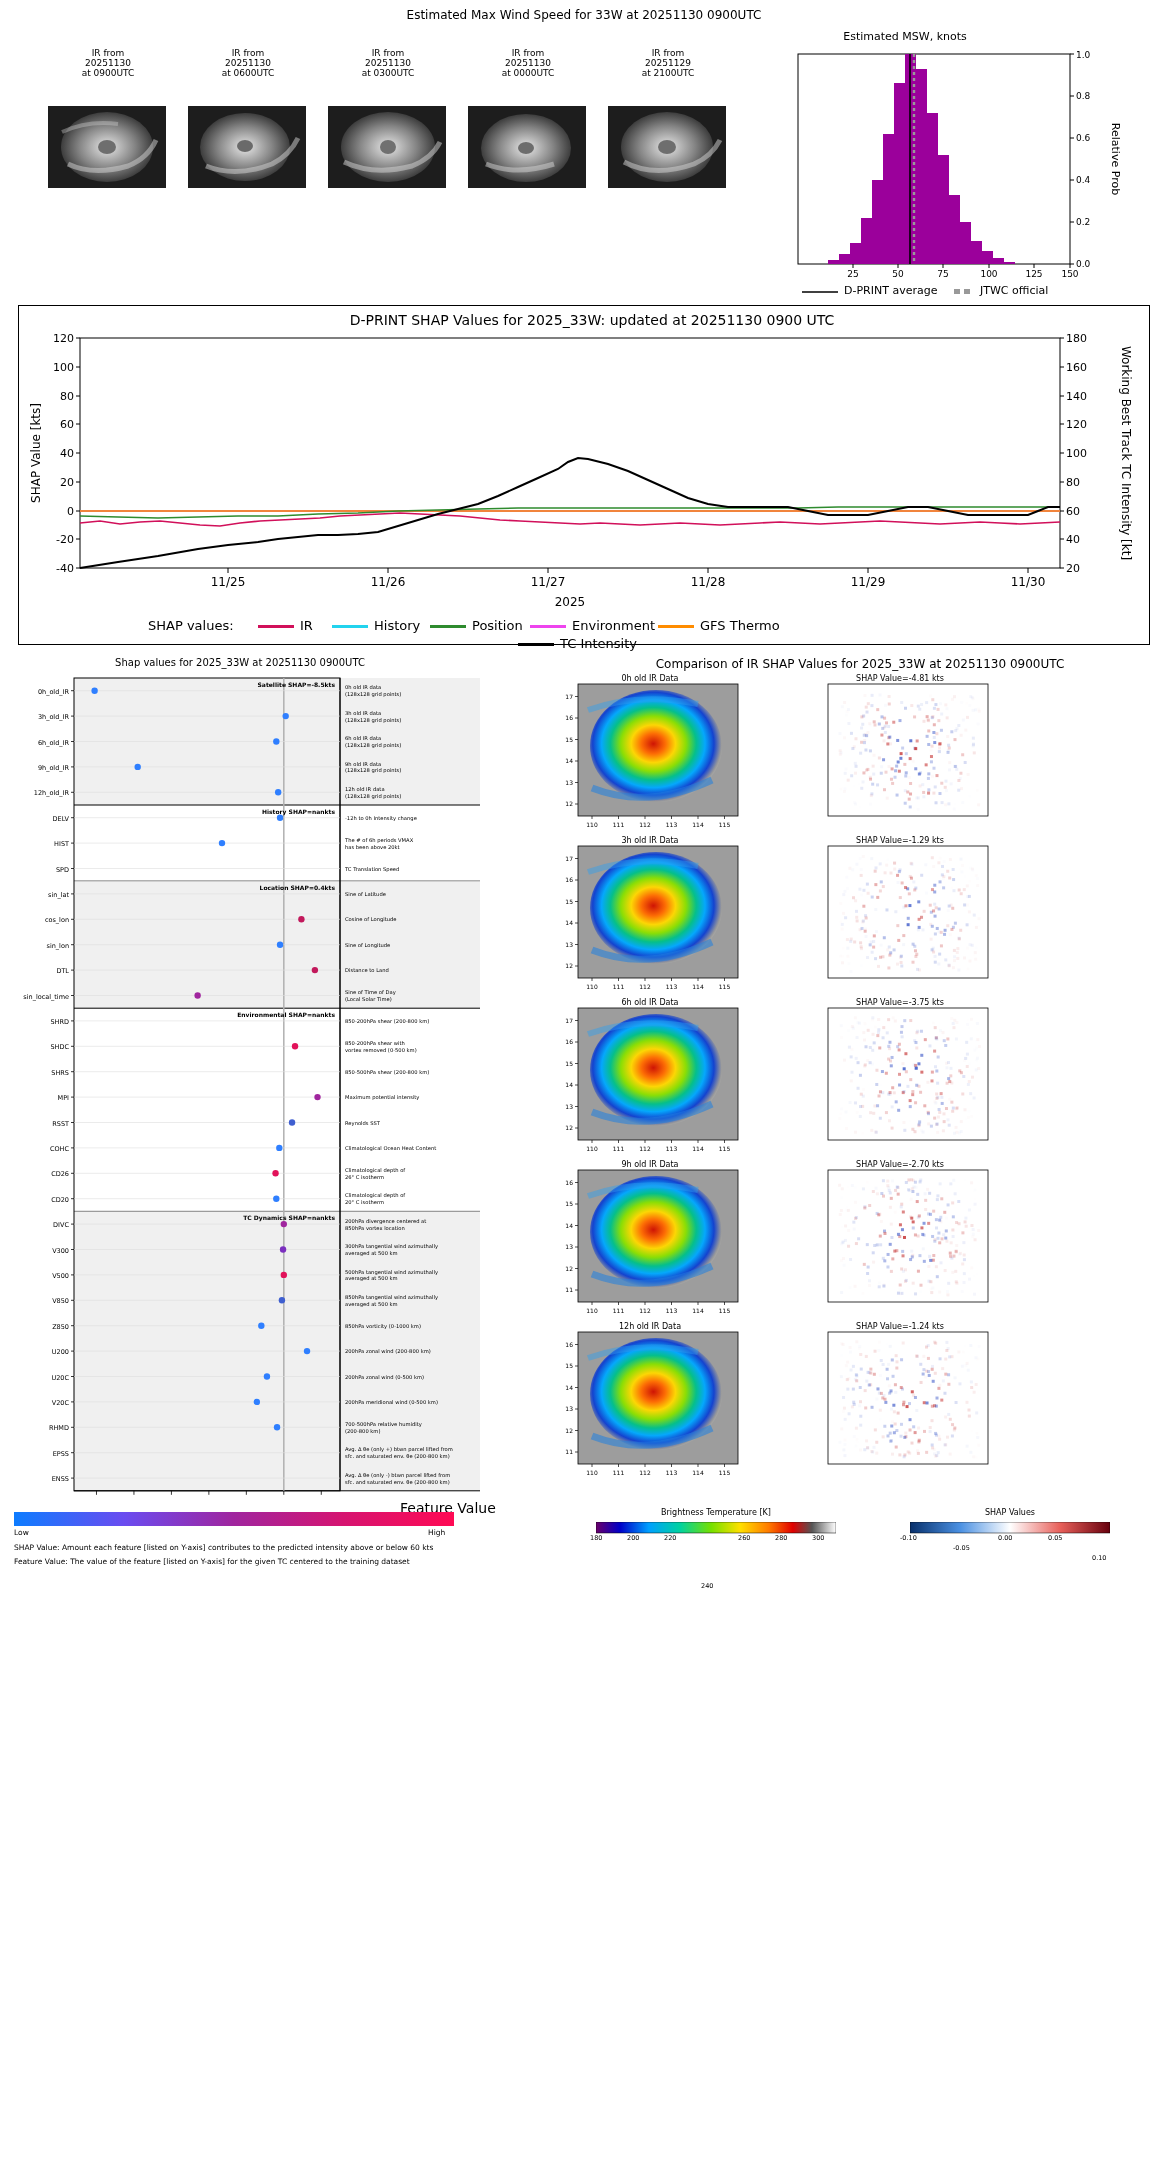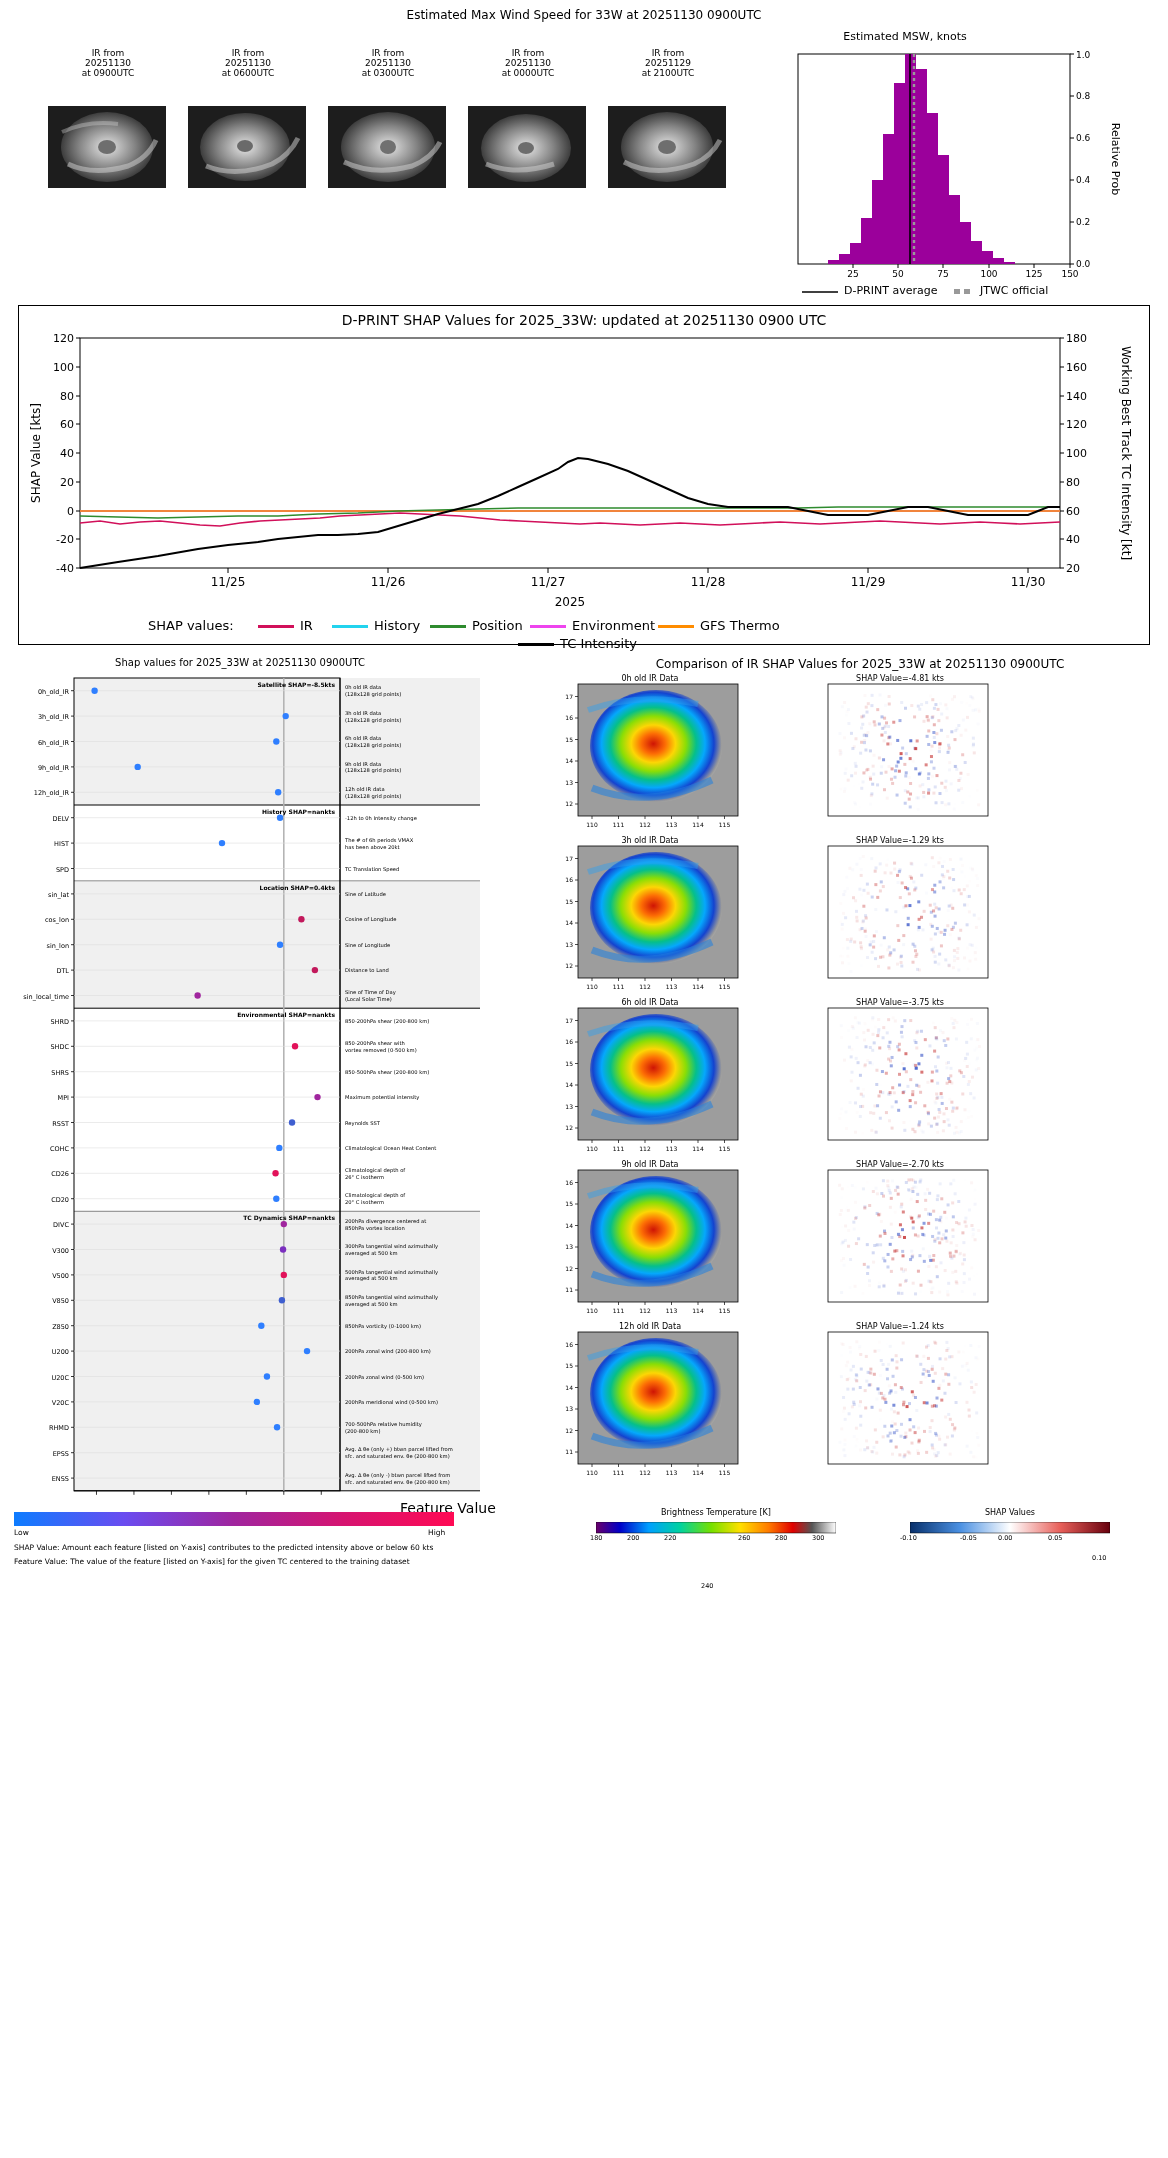--- a/index.html
+++ b/index.html
@@ -156,21 +156,21 @@
 
     <line x1="62" y1="246" x2="98" y2="246" stroke="#000" stroke-width="1.6"></line>
     <rect x="214" y="243" width="6" height="5" fill="#999"></rect>
     <rect x="224" y="243" width="6" height="5" fill="#999"></rect>
   </svg>
   <div class="abs lgd" style="left:104px;top:254px;font-size:11px;">D-PRINT average</div>
   <div class="abs lgd" style="left:240px;top:254px;font-size:11px;">JTWC official</div>
 </div>
 
 <div class="abs panelbox" style="left:18px;top:305px;width:1132px;height:340px;border:1px solid #000;"></div>
-<div class="abs ctr" style="left:18px;top:312px;width:1132px;font-size:14px;">D-PRINT SHAP Values for 2025_33W: updated at 20251130 0900 UTC</div>
+<div class="abs ctr" style="left:18px;top:312px;width:1132px;font-size:14px;padding-left:8px;">D-PRINT SHAP Values for 2025_33W: updated at 20251130 0900 UTC</div>
 
 <svg class="abs" style="left:18px;top:330px;" width="1132" height="280" viewBox="0 0 1132 280">
 
   <rect x="62" y="8" width="980" height="230" fill="#fff" stroke="#000" stroke-width="1"></rect>
 
   <g font-size="11" text-anchor="end" font-family="DejaVu Sans, sans-serif">
     <text x="56" y="12">120</text>
       <text x="56" y="41">100</text>
       <text x="56" y="70">80</text>
     <text x="56" y="98">60</text>
@@ -2012,17 +2012,17 @@
       <stop offset="50%" stop-color="#ffffff"></stop>
         <stop offset="75%" stop-color="#e8605a"></stop>
       <stop offset="100%" stop-color="#67000d"></stop>
     </linearGradient>
   </defs>
   <rect x="0" y="0" width="200" height="11" fill="url(#svcb)" stroke="#000" stroke-width="0.5"></rect>
 </svg>
 <div class="abs ctr" style="left:890px;top:1508px;width:240px;font-size:8px;">SHAP Values</div>
 <div class="abs" style="left:910px;top:1534px;width:200px;font-size:6.5px;">
   <span class="abs" style="left:-10px;">-0.10</span>
-  <span class="abs" style="left:50px;">-0.05</span>
+  <span class="abs" style="left:43px;margin-top:10px;">-0.05</span>
   <span class="abs" style="left:88px;">0.00</span>
   <span class="abs" style="left:138px;">0.05</span>
   <span class="abs" style="left:182px;margin-top:20px;">0.10</span>
 </div>
 
 </body></html>

